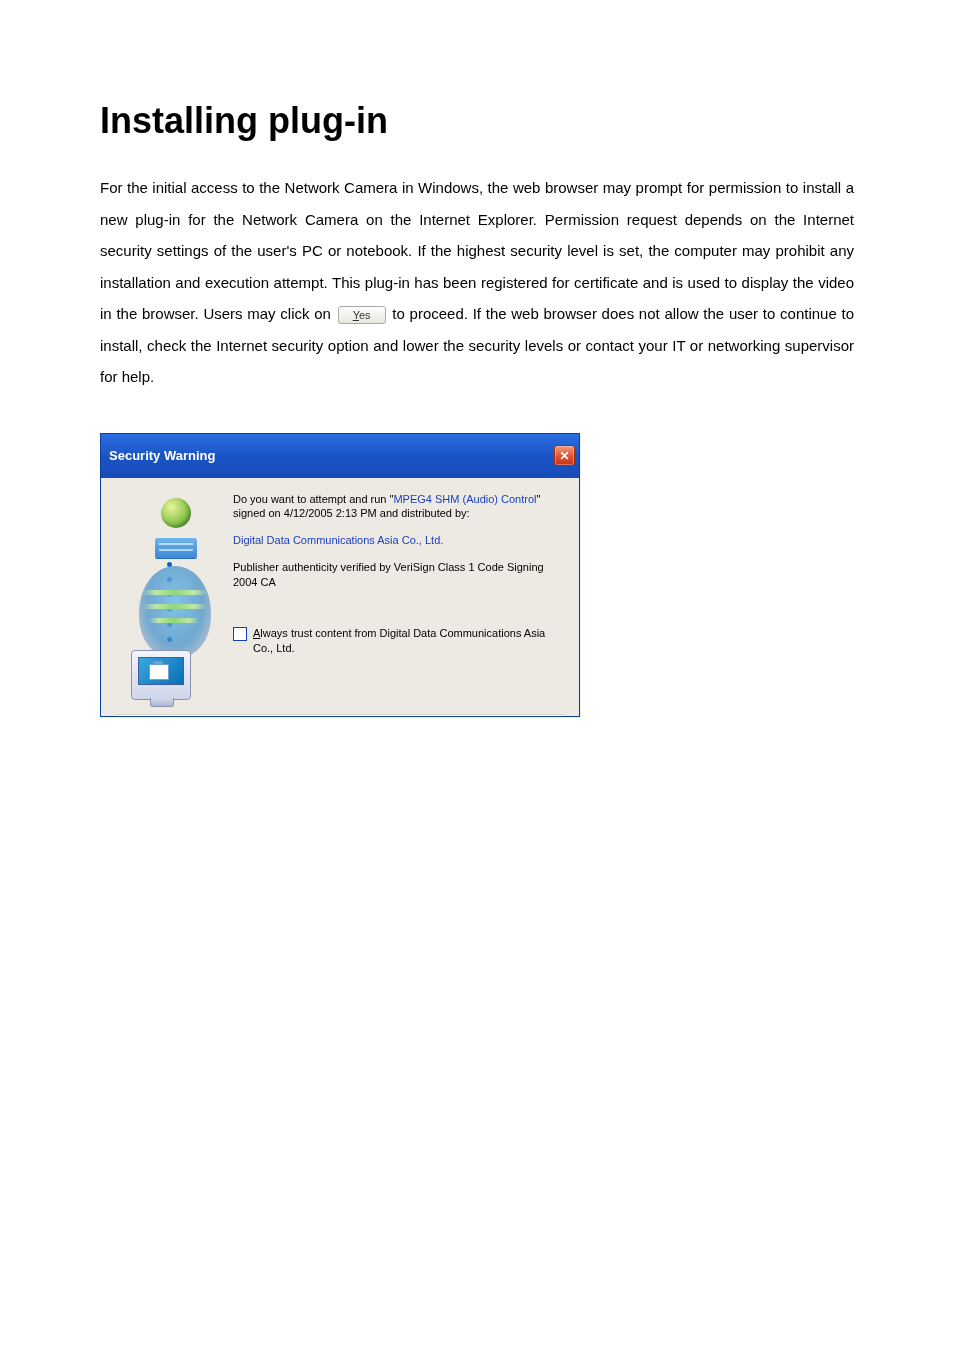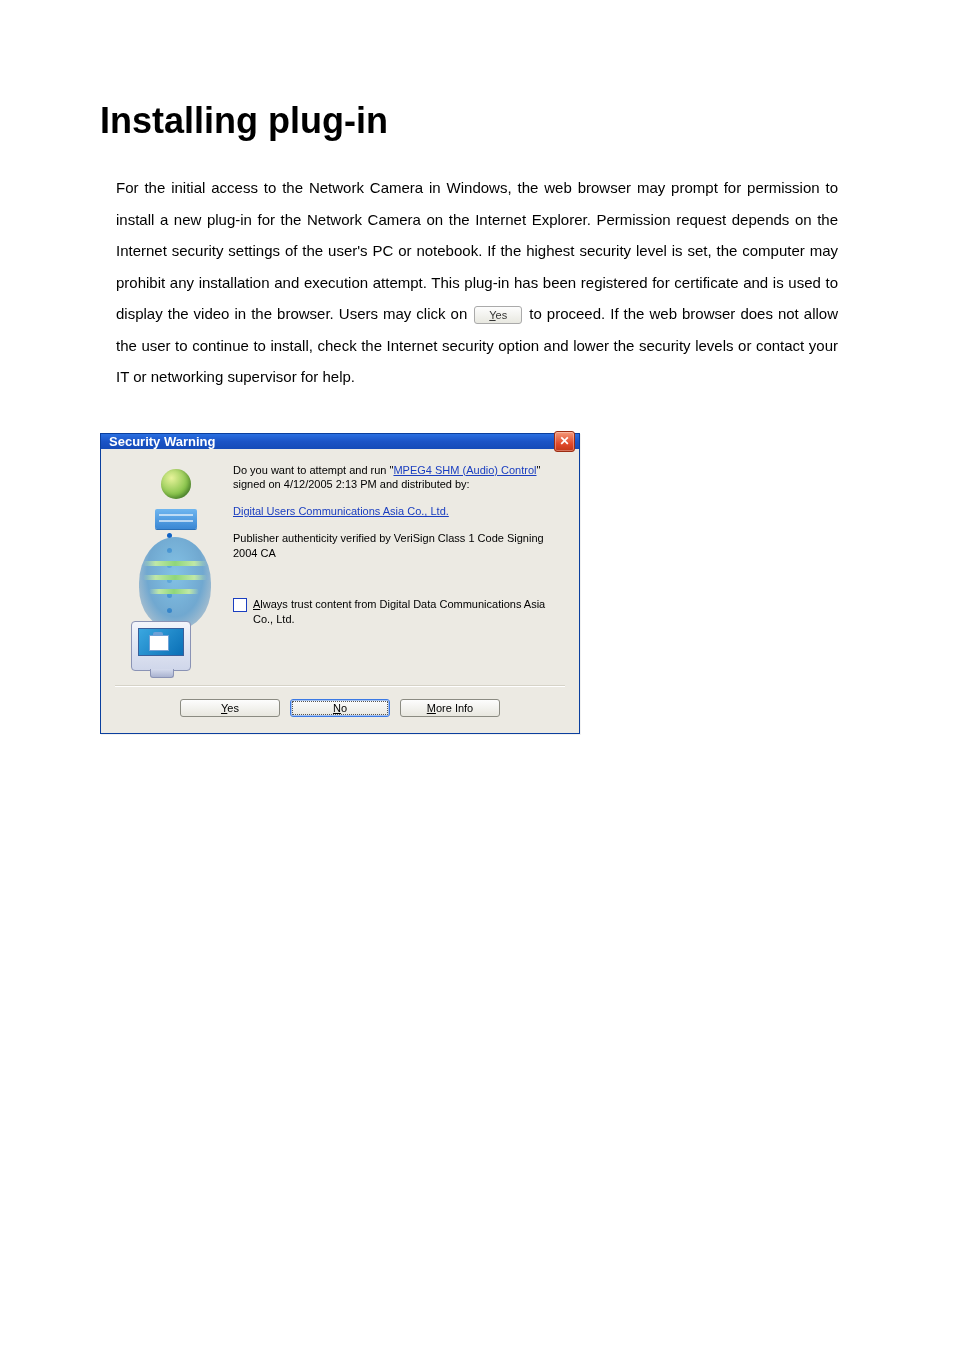--- a/index.html
+++ b/index.html
@@ -13,21 +13,21 @@
   }
   h1 {
     font-size: 36px;
     font-weight: bold;
     margin: 0 0 30px 0;
   }
   p.body-text {
     font-size: 15px;
     line-height: 2.1;
     text-align: justify;
-    margin: 16px;
+    margin: 0;
   }
   .inline-button {
     display: inline-block;
     vertical-align: middle;
     background: linear-gradient(to bottom, #fdfdfd, #e8e8e0);
     border: 1px solid #aaa;
     border-radius: 3px;
     padding: 1px 14px;
     font-size: 11px;
     line-height: 14px;
@@ -45,21 +45,21 @@
     background: #eceae3;
     font-family: Tahoma, Arial, sans-serif;
     font-size: 11px;
     color: #000;
     box-shadow: 1px 1px 0 rgba(0,0,0,0.05);
   }
   .titlebar {
     display: flex;
     align-items: center;
     justify-content: space-between;
-    height: 15px;
+    height: 44px;
     padding: 0 4px 0 8px;
     background: linear-gradient(to bottom, #2a6fe0 0%, #1b54c6 50%, #154bb8 100%);
     color: #fff;
     font-weight: bold;
     font-size: 13px;
   }
   .close-btn {
     width: 19px;
     height: 19px;
     background: linear-gradient(to bottom, #f49a7a, #e24a2c 60%, #c23617);
@@ -86,21 +86,21 @@
     align-items: center;
   }
   .dialog-right {
     flex: 1;
     padding-left: 10px;
   }
   .dialog-right p {
     margin: 0 0 12px 0;
     line-height: 1.35;
   }
-  .link { color: #1a3ec0; text-decoration: underline; cursor: pointer; }
+  .link { color: #1a3ec0; cursor: pointer; }
   .checkbox-row {
     display: flex;
     align-items: flex-start;
     margin-top: 36px;
   }
   .checkbox {
     width: 12px;
     height: 12px;
     border: 1px solid #1a3ec0;
     background: #fff;
@@ -257,39 +257,28 @@
         <div class="monitor"></div>
         <div class="doc-icon"></div>
       </div>
     </div>
 
     <div class="dialog-right">
       <p>
         <span>Do you want to attempt and run "</span><span class="link">MPEG4 SHM (Audio) Control</span><span>" signed on 4/12/2005 2:13 PM and distributed by:</span>
       </p>
       <p>
-        <span class="link">Digital Users Communications Asia Co., Ltd.</span>
+        <span class="link">Digital Data Communications Asia Co., Ltd.</span>
       </p>
       <p>Publisher authenticity verified by VeriSign Class 1 Code Signing 2004 CA</p>
 
       <div class="checkbox-row">
         <div class="checkbox"></div>
         <div class="checkbox-label">
           <span class="u">A</span><span>lways trust content from Digital Data Communications Asia Co., Ltd.</span>
         </div>
       </div>
     </div>
   </div>
 
   <div class="divider"></div>
 
-  <div class="button-row">
-    <div class="dlg-btn">
-      <span class="u">Y</span><span>es</span>
-    </div>
-    <div class="dlg-btn focus default-outline">
-      <span class="u">N</span><span>o</span>
-    </div>
-    <div class="dlg-btn">
-      <span class="u">M</span><span>ore Info</span>
-    </div>
-  </div>
 </div>
 
 </body></html>

